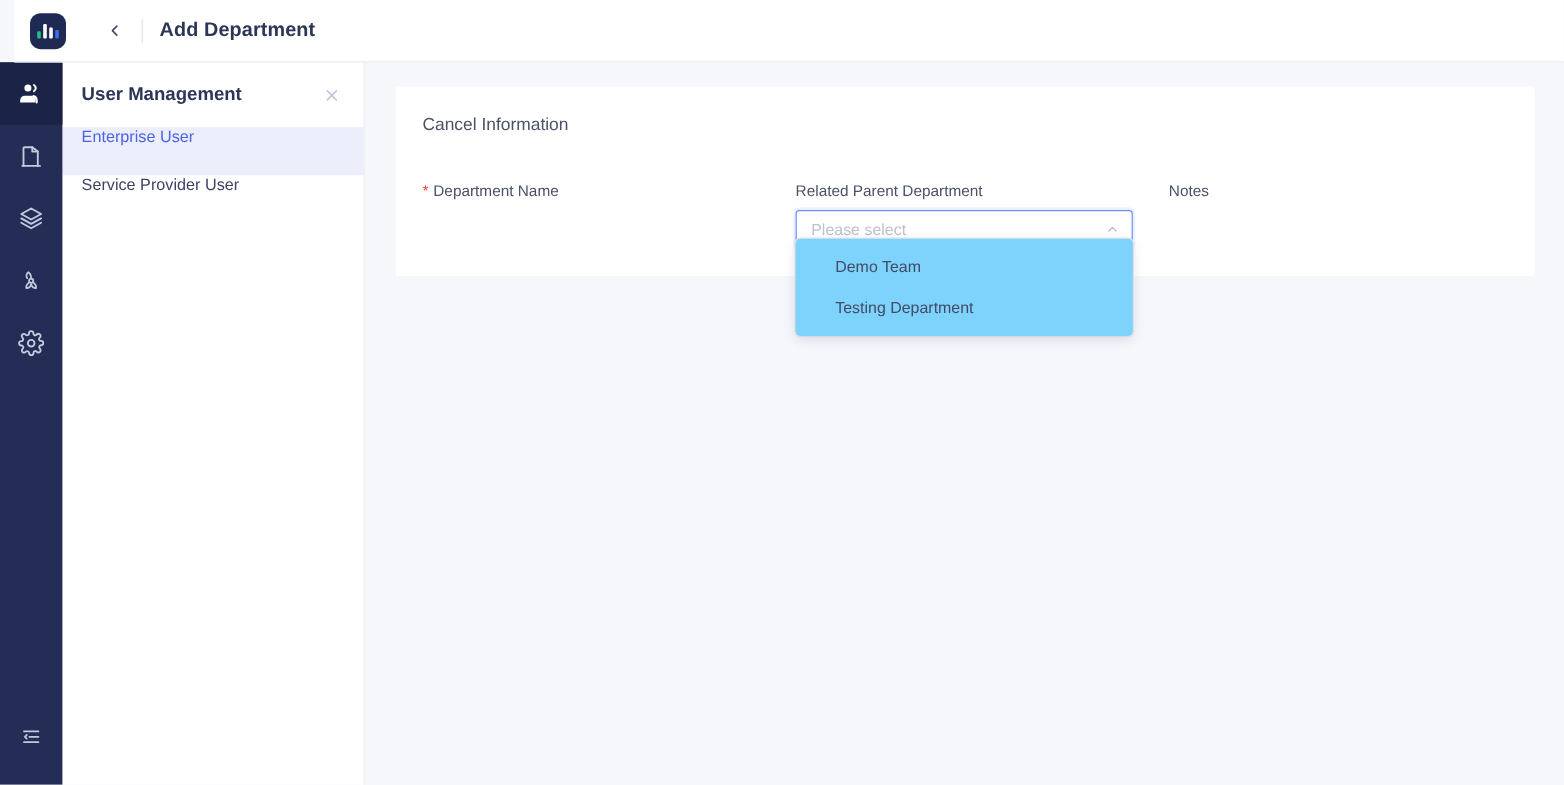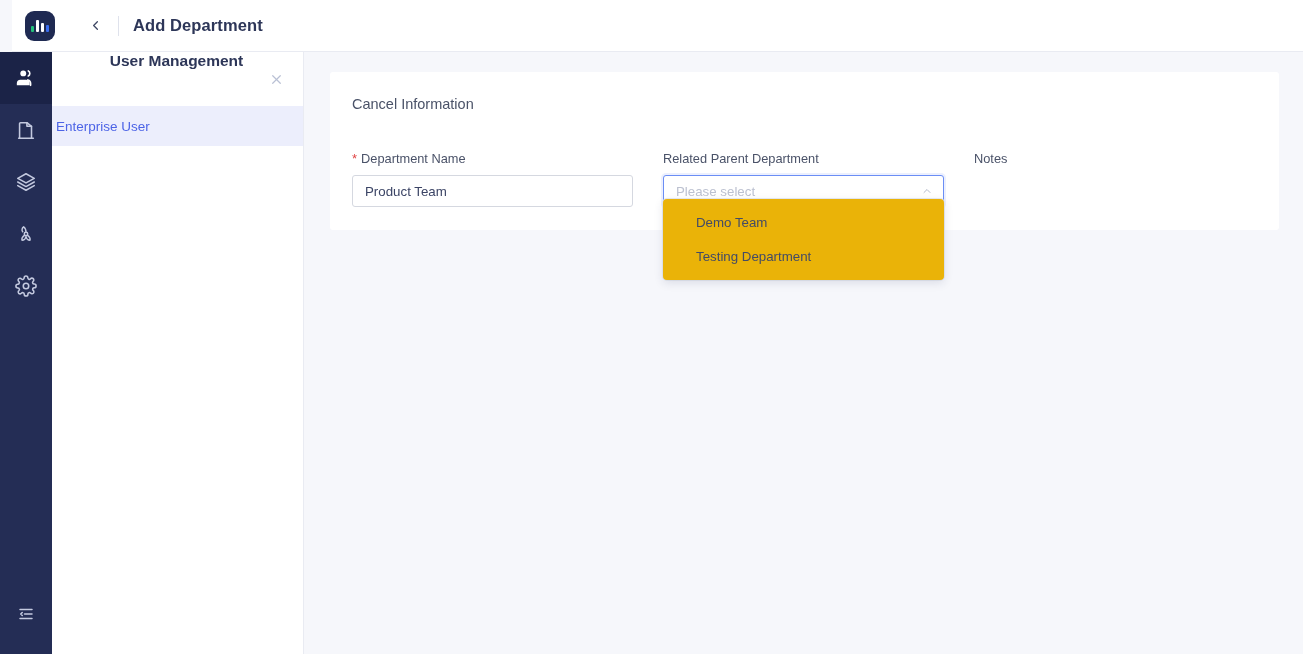--- a/index.html
+++ b/index.html
@@ -78,33 +78,32 @@
 
   
   .subnav {
     position: absolute; left: 52px; top: 52px; width: 252px; height: 602px;
     background: #ffffff; border-right: 1px solid #e9ebf2;
     z-index: 10;
   }
   .subnav-head {
     height: 54px; display: flex; align-items: center;
     padding: 0 18px 0 16px;
-    flex-direction: column;
   }
   .subnav-title {
     font-size: 15.5px; font-weight: bold; color: #2d3658;
   }
   .subnav-close {
     margin-left: auto; width: 18px; height: 18px; cursor: pointer;
     display: flex; align-items: center; justify-content: center;
     color: #b9c0d4;
   }
   .subnav-item {
-    height: 40px; display: flex; align-items: center;
-    padding-left: 4px; font-size: 13.5px; color: #3b4465; cursor: pointer;
+    height: 40px; display: flex; align-items: flex-start;
+    padding-left: 16px; font-size: 13.5px; color: #3b4465; cursor: pointer;
   }
   .subnav-item.active { background: #eceefc; color: #4c63e6; }
 
   
   .main {
     position: absolute; left: 304px; top: 52px;
     width: 999px; height: 602px; background: #f6f7fb;
     overflow: hidden;
   }
   .card {
@@ -132,21 +131,21 @@
     cursor: text;
   }
   .control.placeholder { color: #bcc1d0; }
   .control.focused { border-color: #6b8ef5; box-shadow: 0 0 0 2px rgba(107,142,245,.13); }
   .control.select { cursor: pointer; }
   .caret { margin-left: auto; color: #b4bacb; display: flex; align-items: center; }
 
   
   .dropdown {
     position: absolute; left: 0; top: 49px; width: 281px;
-    background: #eab308; border-radius: 4px;
+    background: #7dd3fc; border-radius: 4px;
     box-shadow: 0 3px 10px rgba(40,50,90,.13), 0 0 0 1px rgba(230,233,240,.9);
     padding: 6px 0 7px 0; z-index: 50;
   }
   .dd-option {
     height: 34px; display: flex; align-items: center;
     padding-left: 33px; font-size: 13.3px; color: #434b66; cursor: pointer;
   }
 </style>
 </head>
 <body>
@@ -238,36 +237,36 @@
         <svg width="13" height="13" viewBox="0 0 24 24" fill="none" stroke="currentColor" stroke-width="2.2" stroke-linecap="round">
           <line x1="5" y1="5" x2="19" y2="19"></line>
           <line x1="19" y1="5" x2="5" y2="19"></line>
         </svg>
       </div>
     </div>
 
     <div class="subnav-item active">
       <span>Enterprise User</span>
     </div>
+    <div class="subnav-item">
+      <span>Service Provider User</span>
+    </div>
   </div>
 
   <div class="main">
 
     <div class="card">
       <div class="card-title">Cancel Information</div>
 
       <div class="form-row">
 
         <div class="field">
           <div class="field-label">
             <span class="req">*</span>
             <span>Department Name</span>
-          </div>
-          <div class="control">
-            <span>Product Team</span>
           </div>
         </div>
 
         <div class="field">
           <div class="field-label">
             <span>Related Parent Department</span>
           </div>
           <div class="control select focused placeholder">
             <span>Please select</span>
             <span class="caret">

